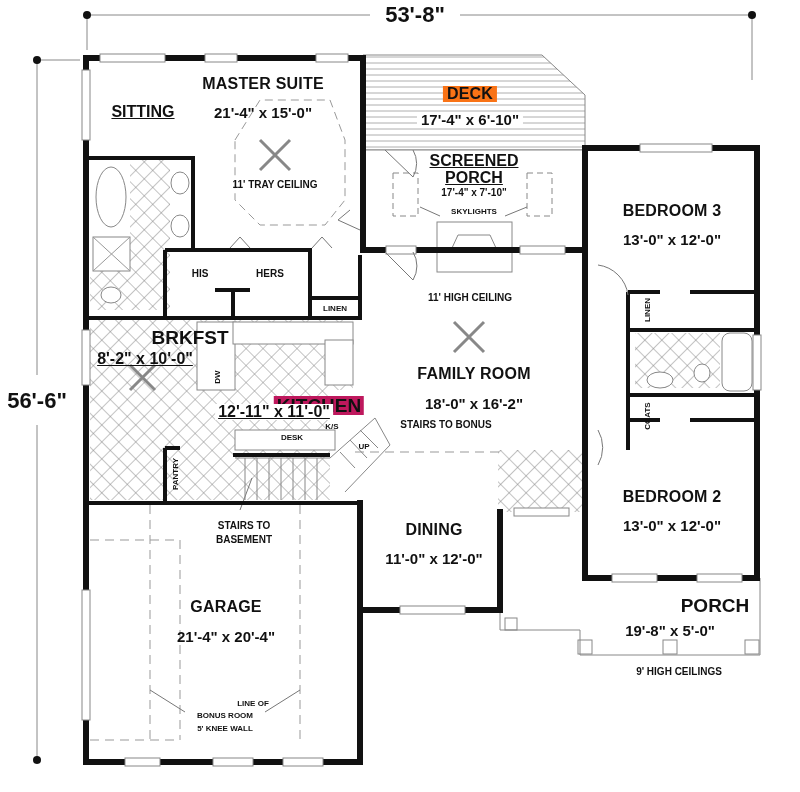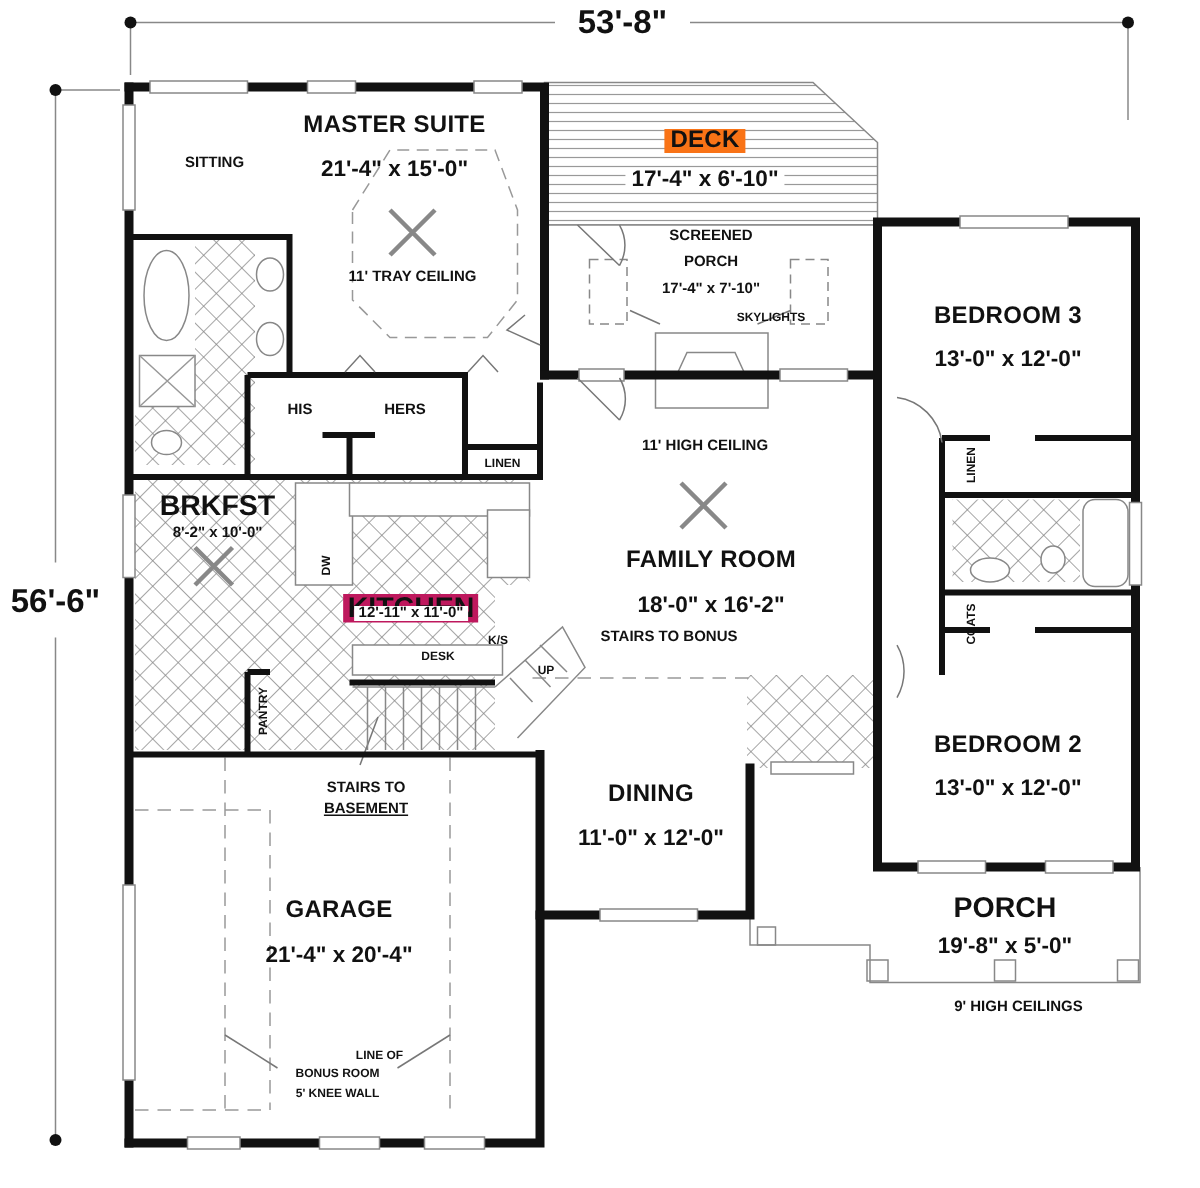--- a/index.html
+++ b/index.html
@@ -1,22 +1,22 @@
 <!DOCTYPE html>
 <html><head>
 <meta charset="utf-8">
 <style>
   html, body { margin:0; padding:0; background:#ffffff; }
   body { width:800px; height:792px; position:relative; overflow:hidden; font-family:"Liberation Sans", sans-serif; color:#111; }
   svg { position:absolute; left:0; top:0; }
   .lbl { position:absolute; font-family:"Liberation Sans", sans-serif; font-weight:bold; color:#111; white-space:nowrap; text-align:center; transform:translateX(-50%); line-height:1; }
   .big { font-size:16px; letter-spacing:0.2px; }
-  .med { font-size:19px; }
+  .med { font-size:19px;margin-left:45px; }
   .dim { font-size:15px; }
-  .sm  { font-size:10px; }
+  .sm  { font-size:16px;text-decoration:underline; }
   .xs  { font-size:10px; }
   .xxs { font-size:8px; }
   .overall { font-size:22px; }
   .vert { transform:translateX(-50%) rotate(-90deg); }
 </style>
 </head>
 <body>
 
 <svg width="800" height="792" viewBox="0 0 800 792">
   <defs>
@@ -186,21 +186,21 @@
 <div class="lbl dim" style="left:263px; top:105px;">21'-4" x 15'-0"</div>
 <div class="lbl sm" style="left:143px; top:104px;">SITTING</div>
 <div class="lbl xs" style="left:275px; top:180px;">11' TRAY CEILING</div>
 
 <div class="lbl big" style="left:470px; top:86px; background:#f97316; padding:0 4px;">DECK</div>
 <div class="lbl dim" style="left:470px; top:112px; background:#fff; padding:0 4px;">17'-4" x 6'-10"</div>
 
 <div class="lbl sm" style="left:474px; top:153px;">SCREENED</div>
 <div class="lbl sm" style="left:474px; top:170px;">PORCH</div>
 <div class="lbl xs" style="left:474px; top:188px;">17'-4" x 7'-10"</div>
-<div class="lbl xxs" style="left:474px; top:208px;margin-left:40px;">SKYLIGHTS</div>
+<div class="lbl xxs" style="left:474px; top:208px;">SKYLIGHTS</div>
 
 <div class="lbl big" style="left:672px; top:203px;">BEDROOM 3</div>
 <div class="lbl dim" style="left:672px; top:232px;">13'-0" x 12'-0"</div>
 
 <div class="lbl xs" style="left:200px; top:269px;">HIS</div>
 <div class="lbl xs" style="left:270px; top:269px;">HERS</div>
 <div class="lbl xxs" style="left:335px; top:305px;">LINEN</div>
 <div class="lbl xxs vert" style="left:648px; top:306px;">LINEN</div>
 <div class="lbl xxs vert" style="left:648px; top:412px;">COATS</div>
 
@@ -220,21 +220,21 @@
 <div class="lbl xxs" style="left:364px; top:443px;">UP</div>
 <div class="lbl xxs vert" style="left:176px; top:470px;">PANTRY</div>
 
 <div class="lbl big" style="left:672px; top:489px;text-align:right;">BEDROOM 2</div>
 <div class="lbl dim" style="left:672px; top:518px;">13'-0" x 12'-0"</div>
 
 <div class="lbl big" style="left:434px; top:522px;">DINING</div>
 <div class="lbl dim" style="left:434px; top:551px;">11'-0" x 12'-0"</div>
 
 <div class="lbl xs" style="left:244px; top:521px;">STAIRS TO</div>
-<div class="lbl xs" style="left:244px; top:535px;text-decoration:underline;">BASEMENT</div>
+<div class="lbl xs" style="left:244px; top:535px;">BASEMENT</div>
 <div class="lbl big" style="left:226px; top:599px;">GARAGE</div>
 <div class="lbl dim" style="left:226px; top:629px;">21'-4" x 20'-4"</div>
 <div class="lbl xxs" style="left:225px; top:700px;margin-left:28px;">LINE OF</div>
 <div class="lbl xxs" style="left:225px; top:712px;">BONUS ROOM</div>
 <div class="lbl xxs" style="left:225px; top:725px;">5' KNEE WALL</div>
 
 <div class="lbl med" style="left:670px; top:596px;">PORCH</div>
 <div class="lbl dim" style="left:670px; top:623px;">19'-8" x 5'-0"</div>
 <div class="lbl xs" style="left:667px; top:667px;margin-left:12px;">9' HIGH CEILINGS</div>
 

